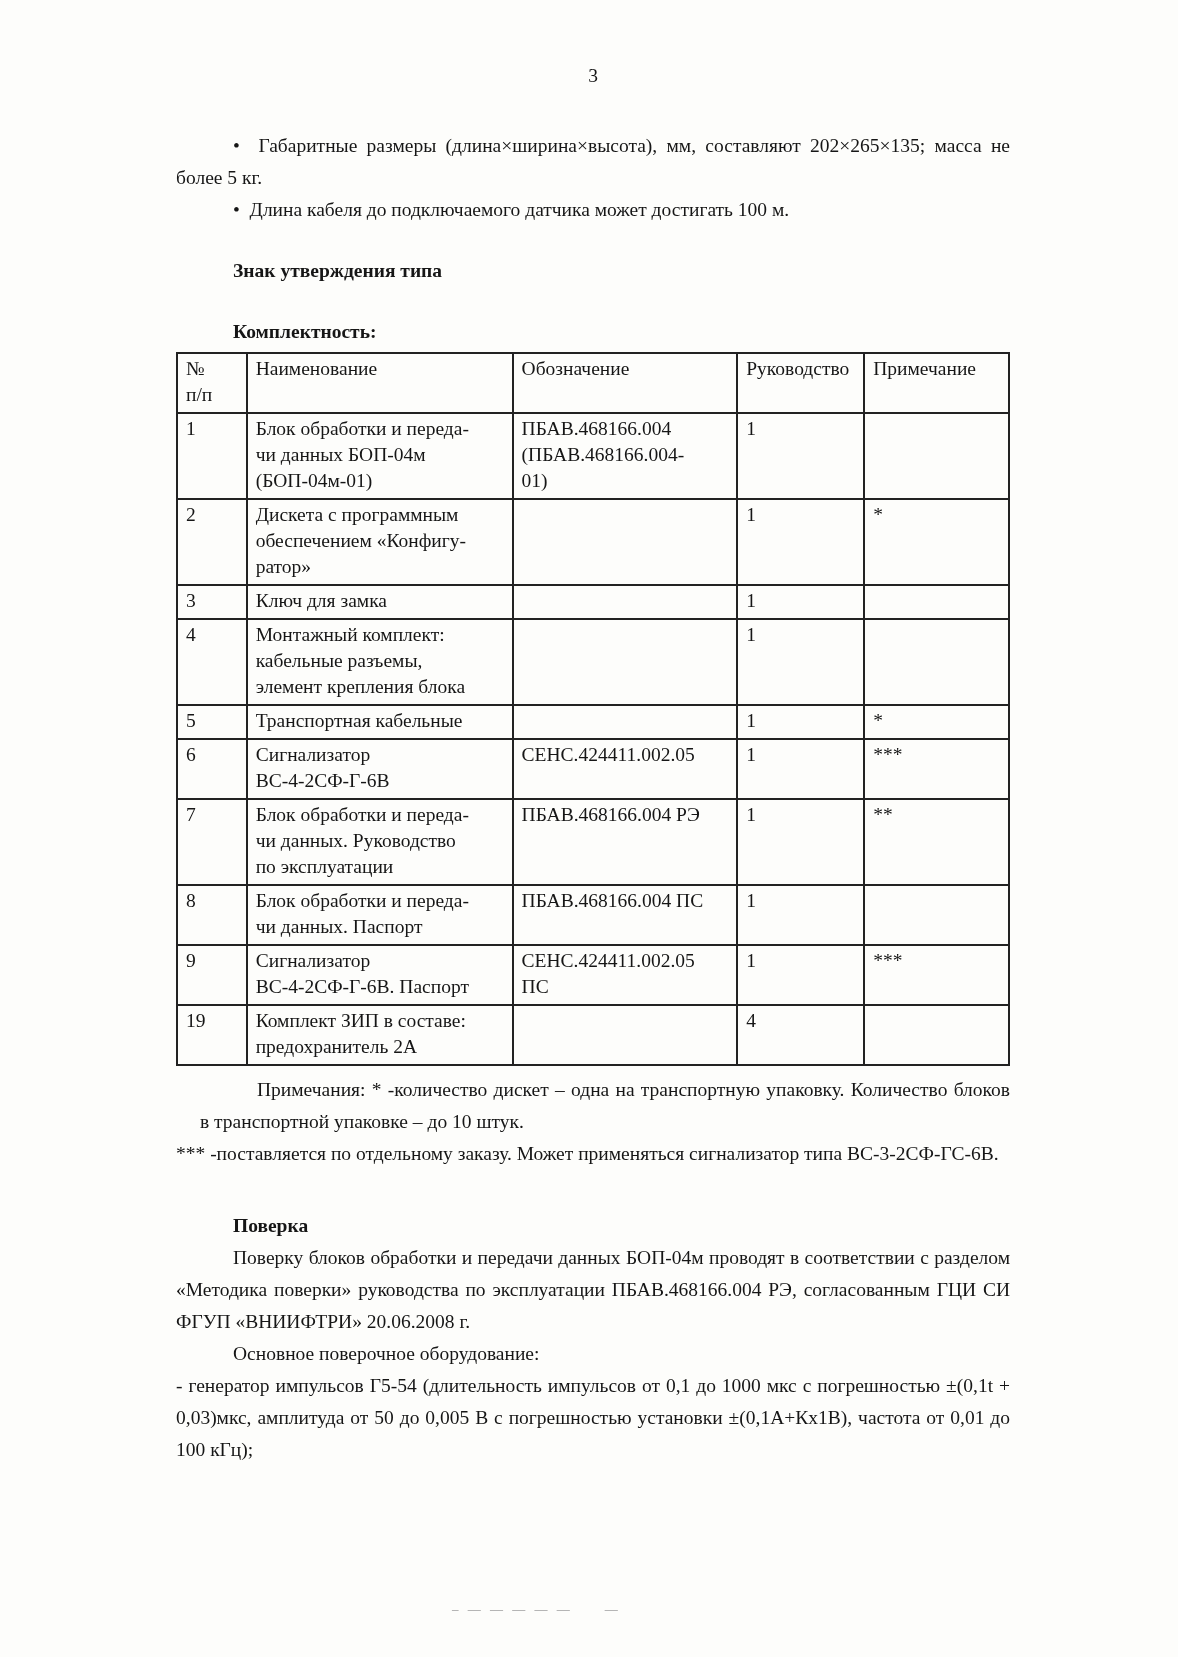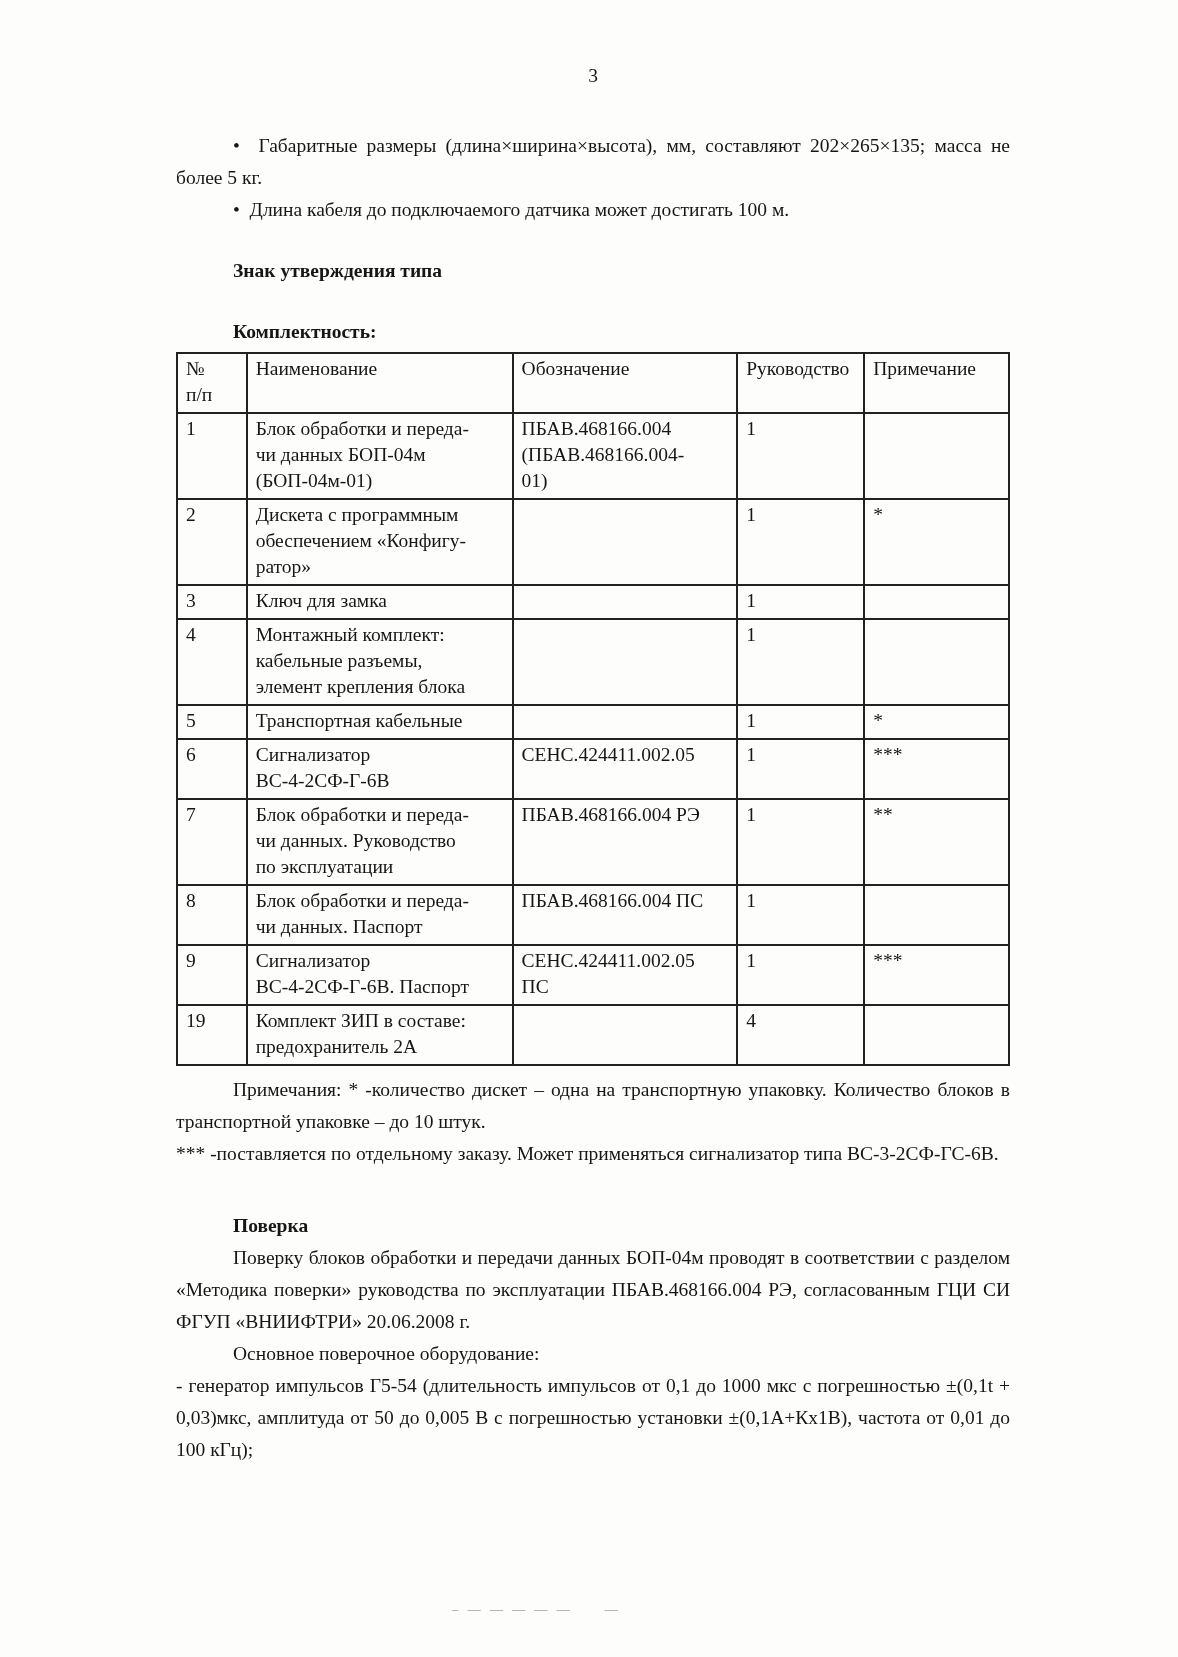--- a/index.html
+++ b/index.html
@@ -27,21 +27,21 @@
     margin-bottom: 38px;
   }
   p { margin: 0; text-align: justify; }
   .indent { text-indent: 57px; }
   .heading {
     font-weight: bold;
     text-indent: 57px;
     text-align: left;
     margin-top: 29px;
   }
-  .notes { margin-top: 8px; }
+  .notes { margin-top: 8px; margin-left: 24px; }
   table.kit {
     border-collapse: collapse;
     width: 834px;
     margin-top: 4px;
     line-height: 26px;
   }
   .kit th, .kit td {
     border: 2px solid #222;
     padding: 2px 8px 4px 8px;
     vertical-align: top;

